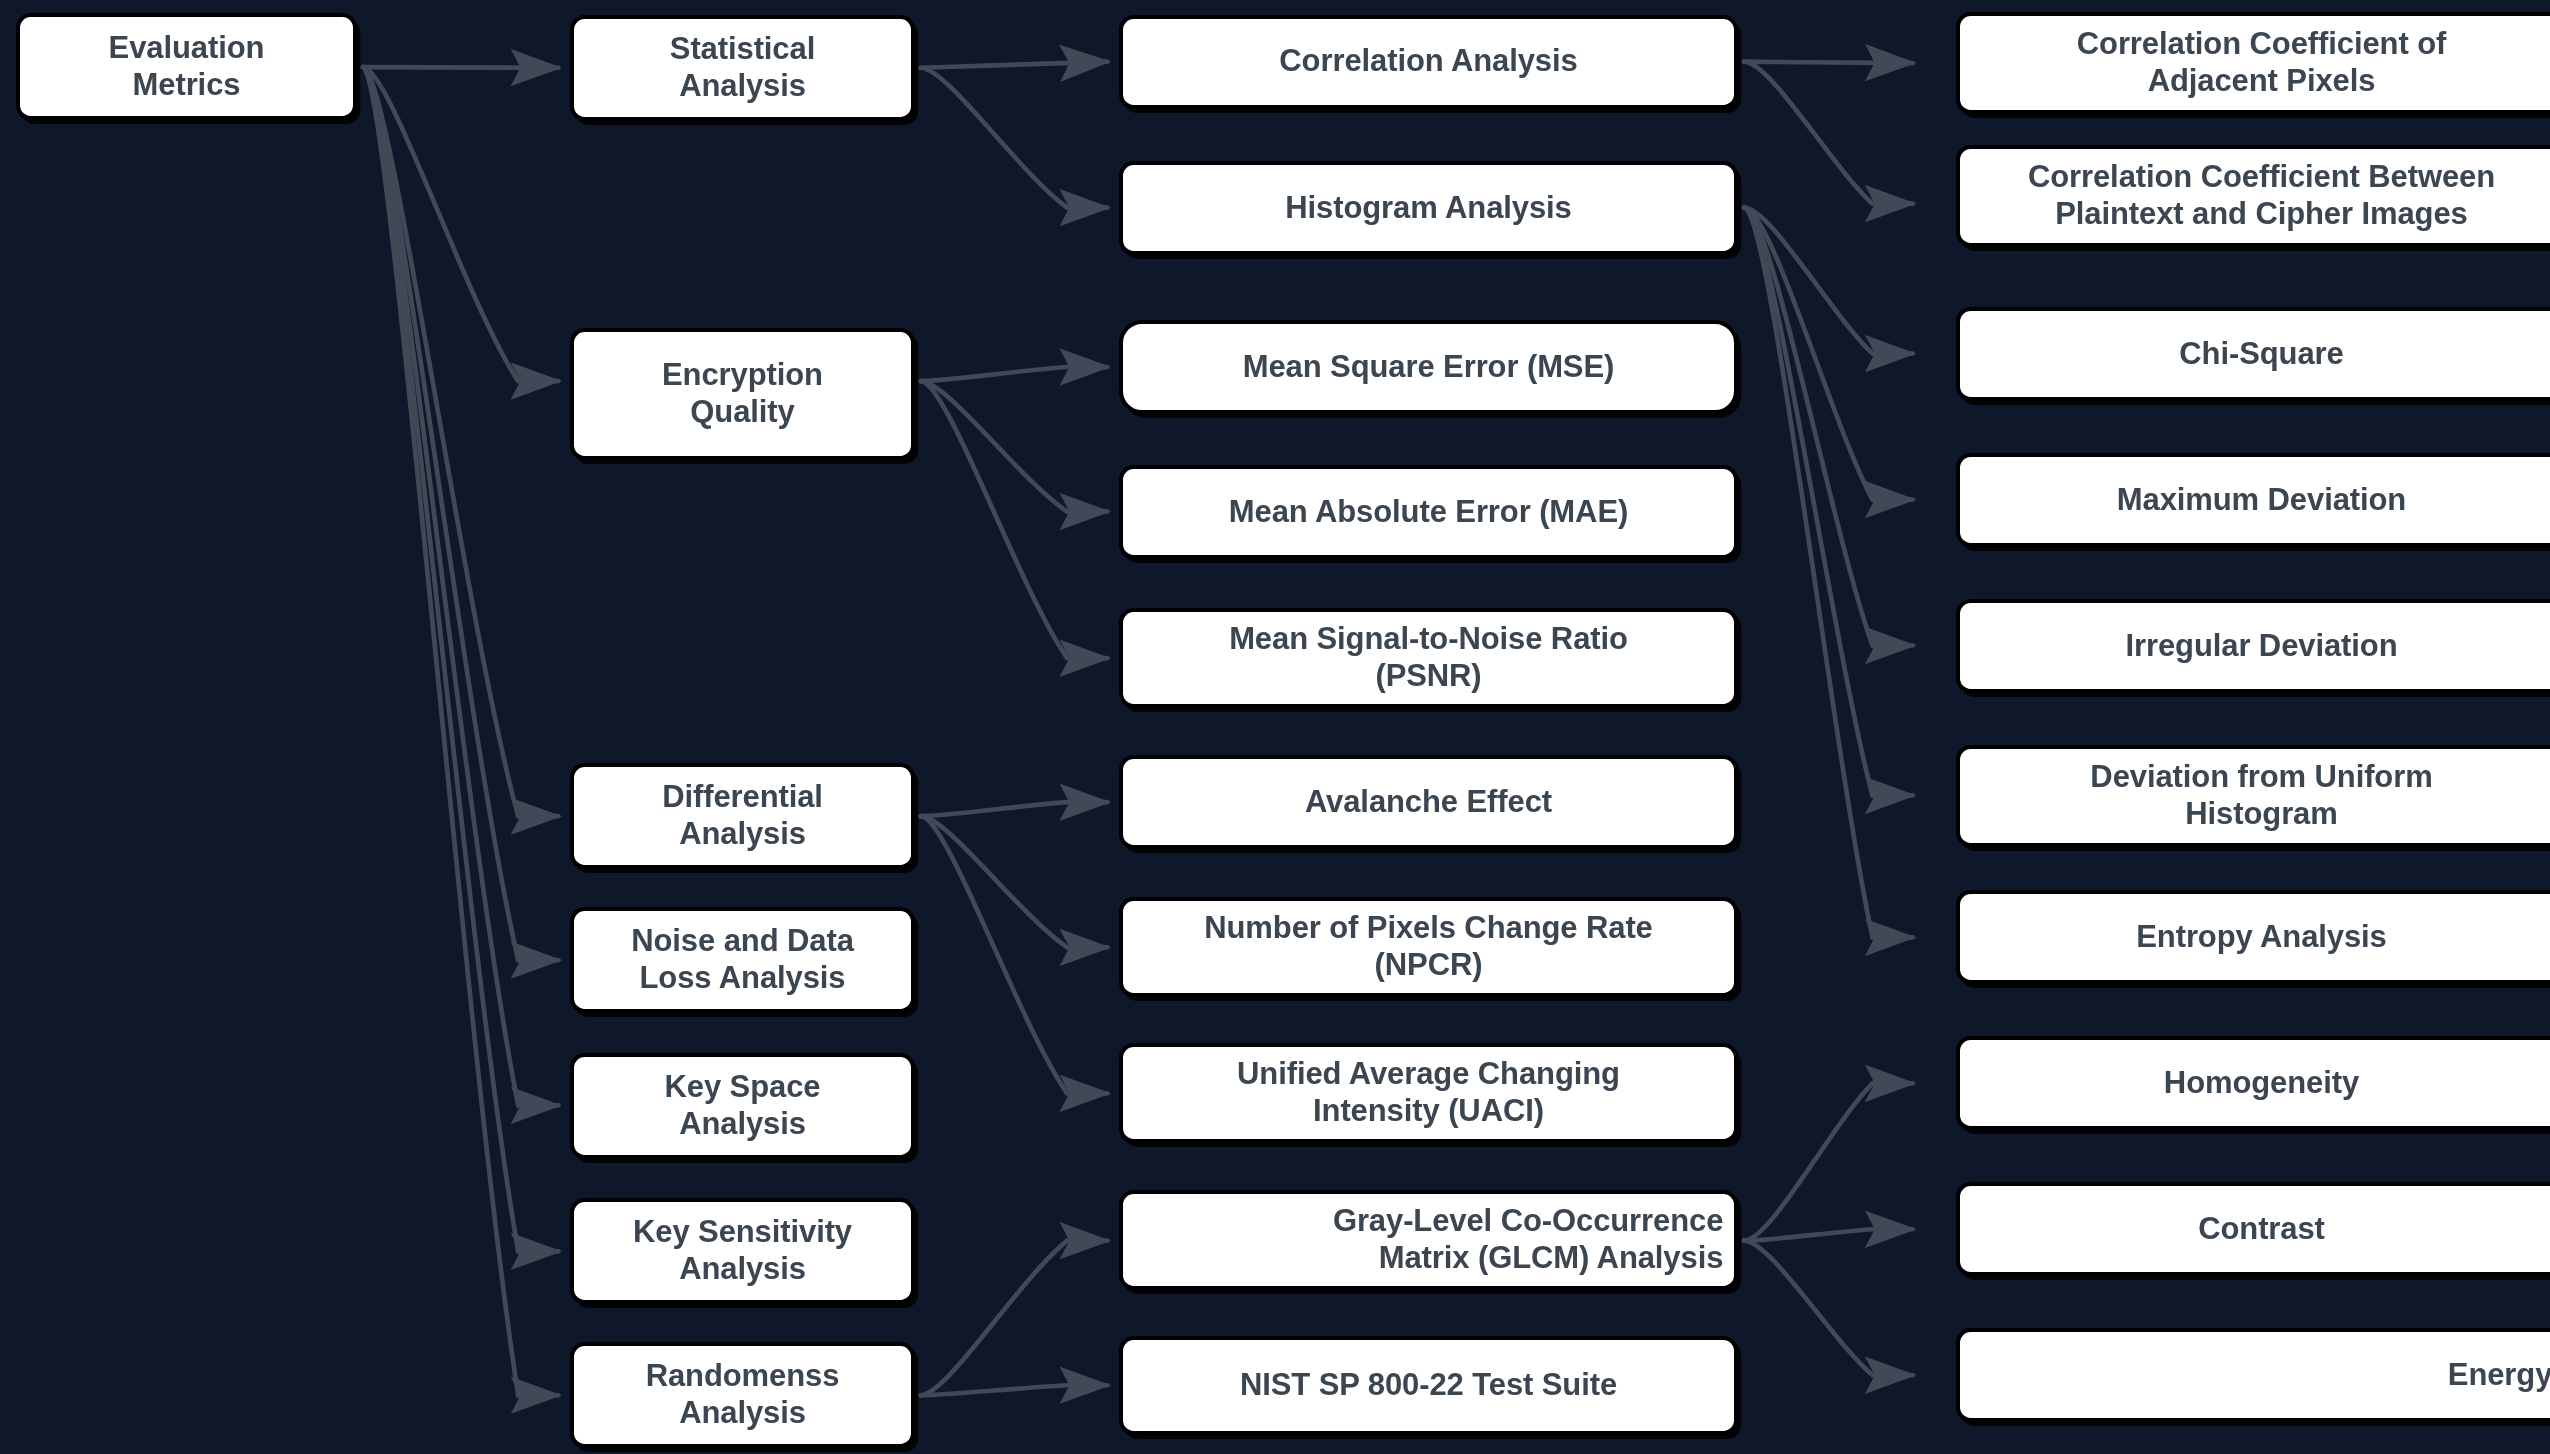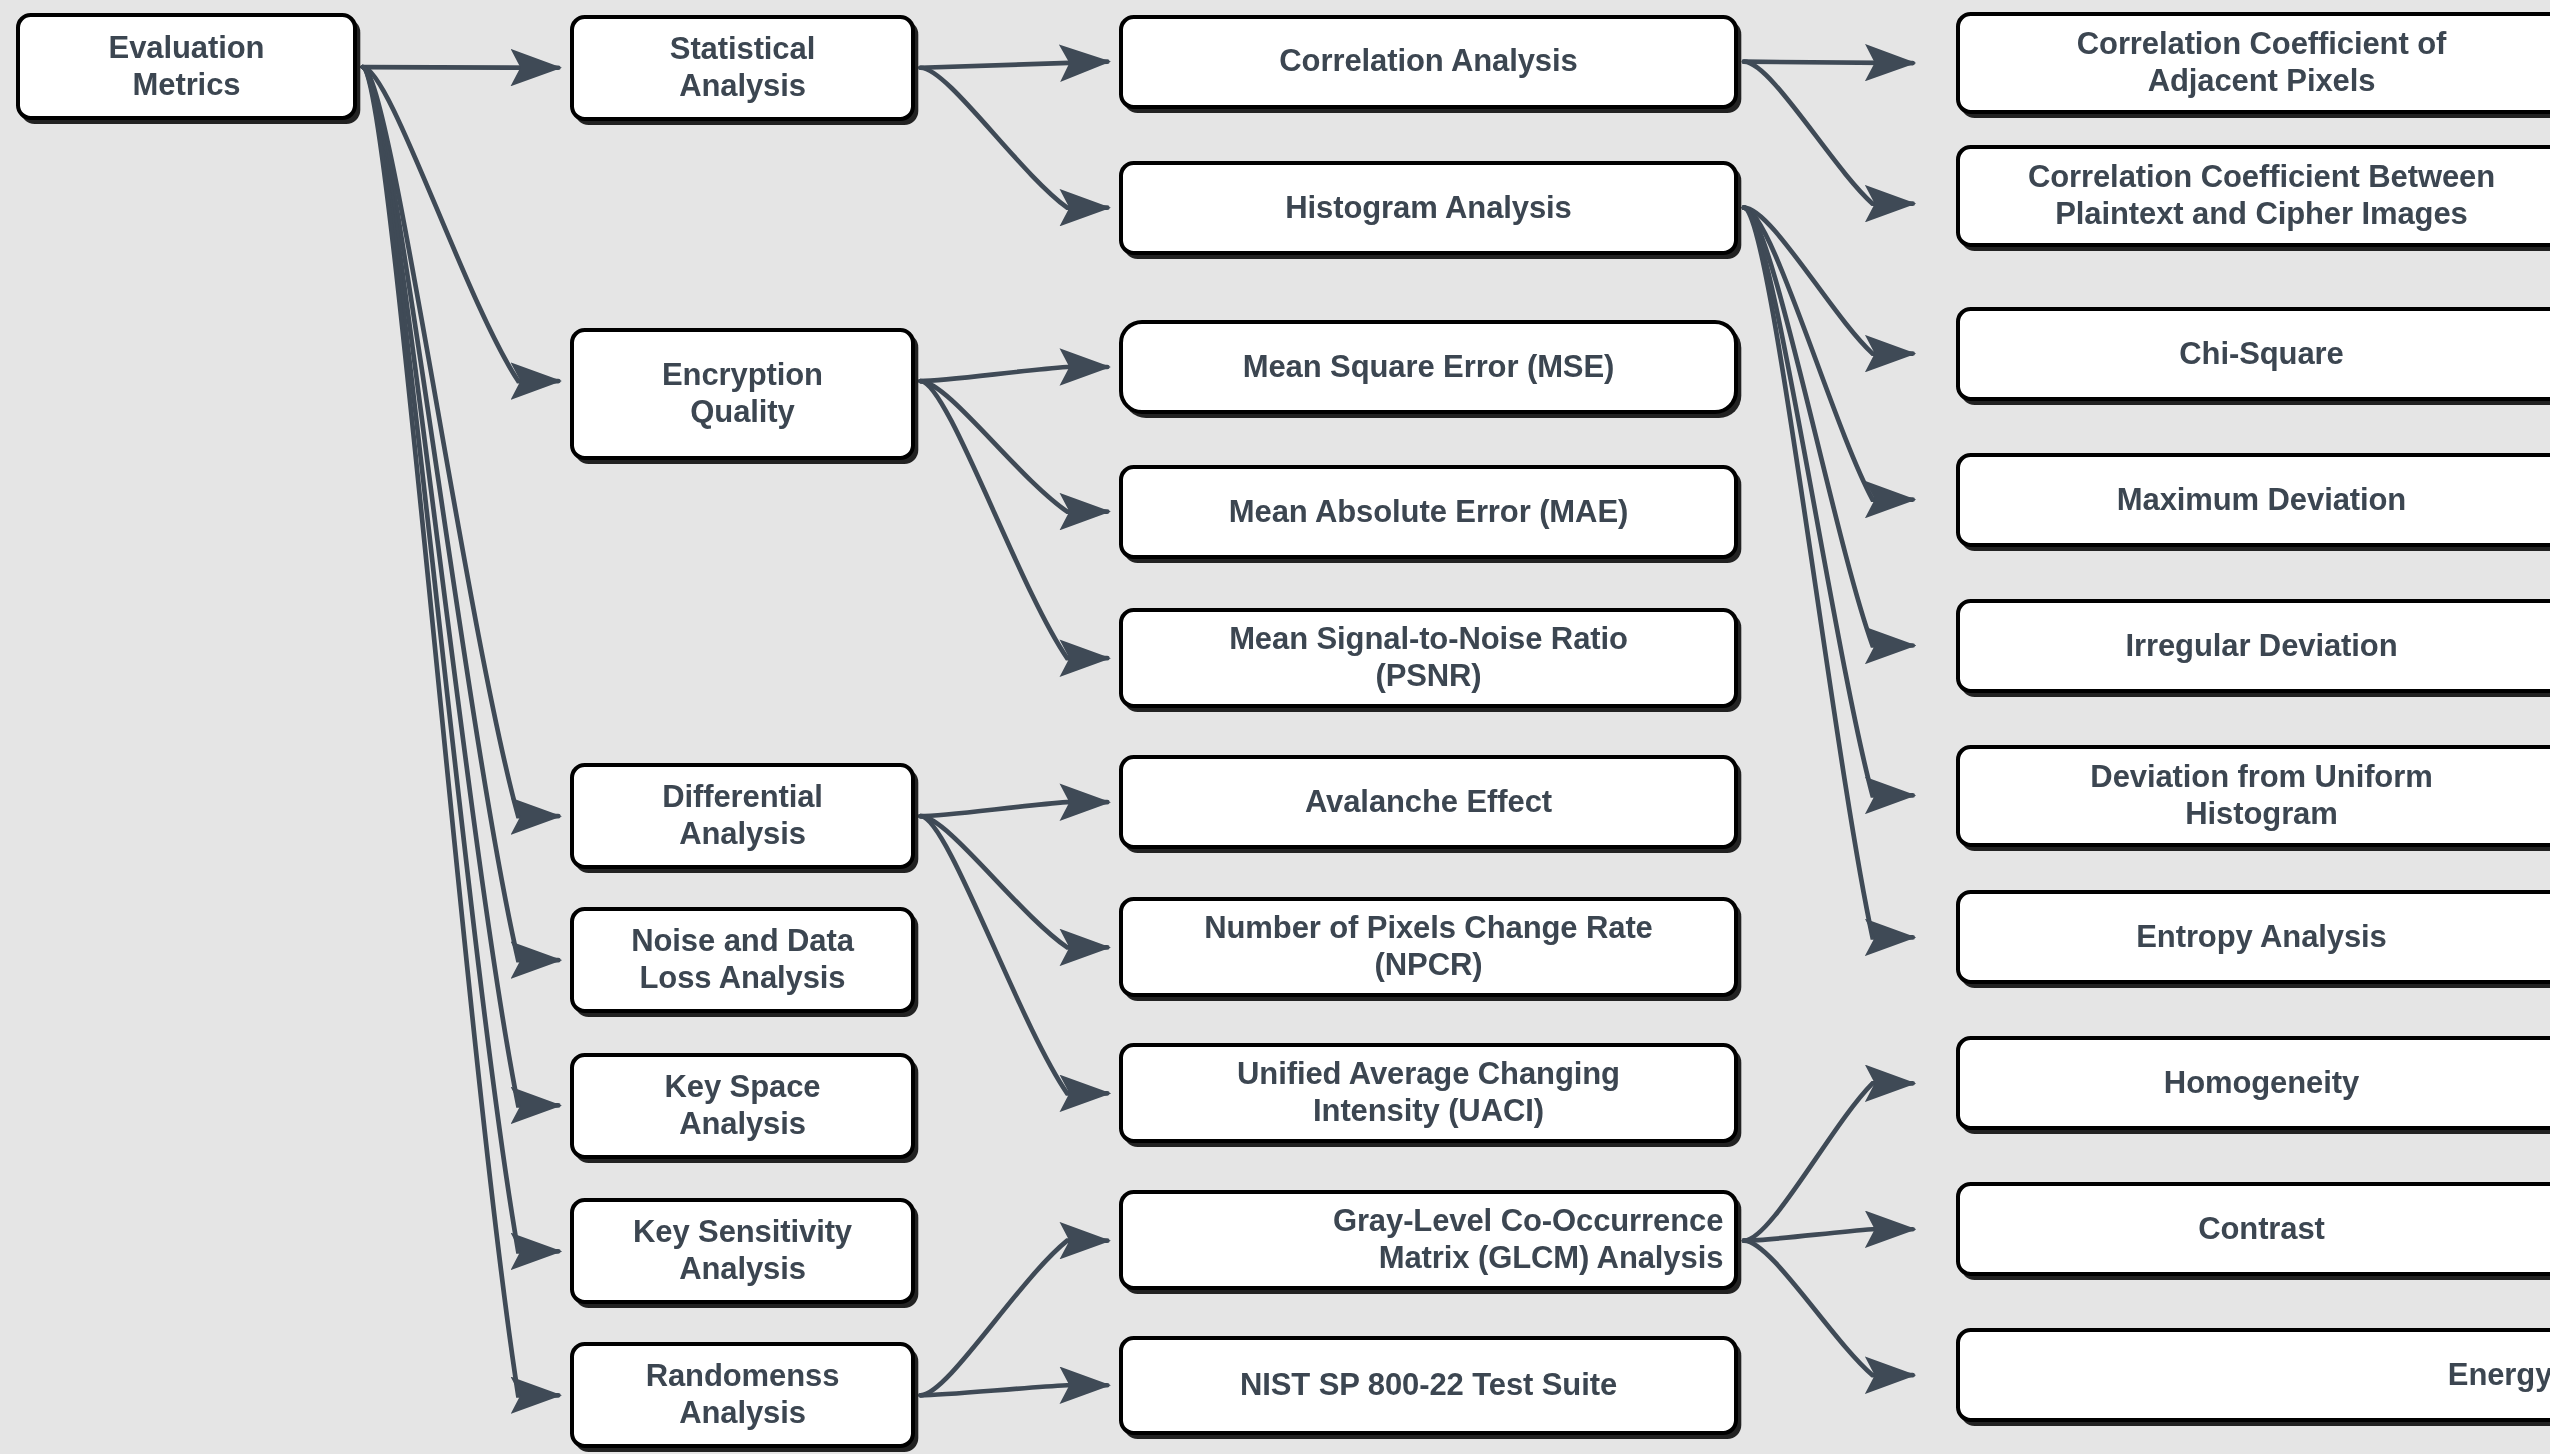--- a/index.html
+++ b/index.html
@@ -8,21 +8,21 @@
     padding: 0;
     background: #ffffff;
   }
   body {
     font-family: "Liberation Sans", sans-serif;
   }
   #stage {
     position: relative;
     width: 2550px;
     height: 1455px;
-    background: #e5e5e5;
+    background: #0f172a;
     overflow: hidden;
   }
   #edge-layer {
     position: absolute;
     left: 0;
     top: 0;
     width: 2550px;
     height: 1455px;
     pointer-events: none;
   }

